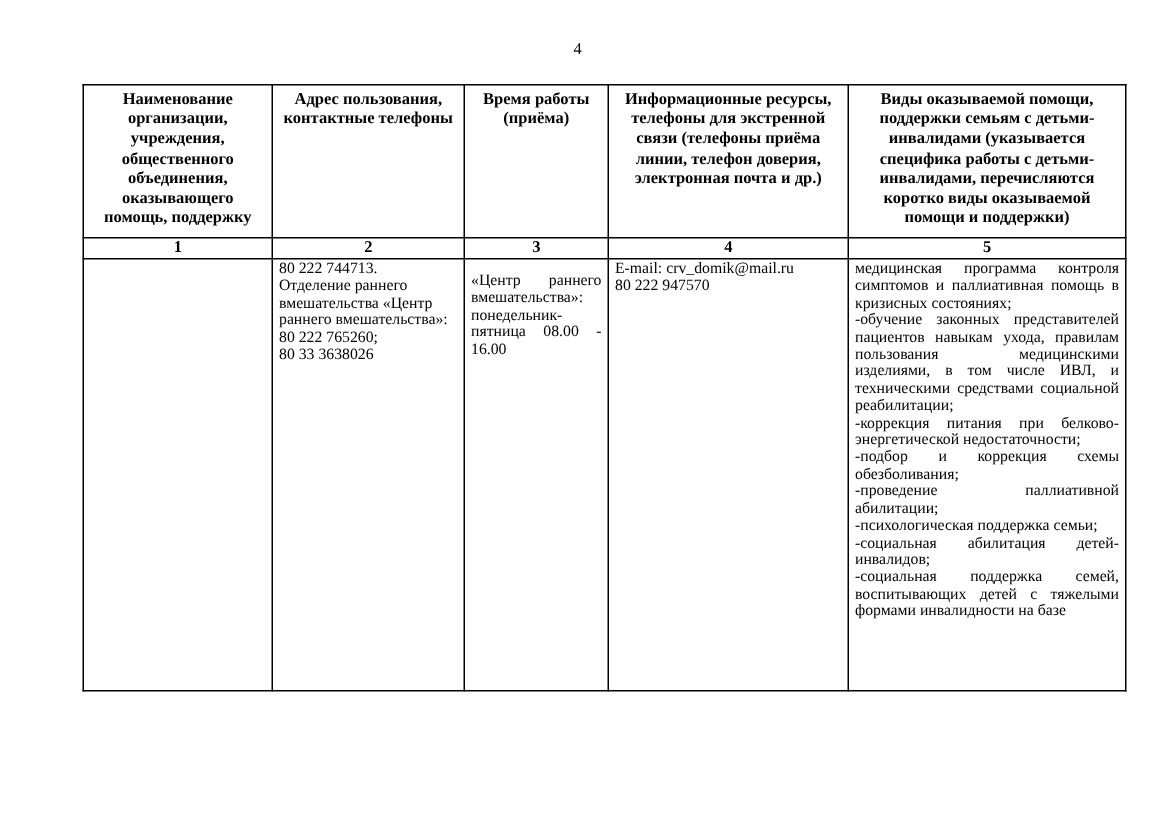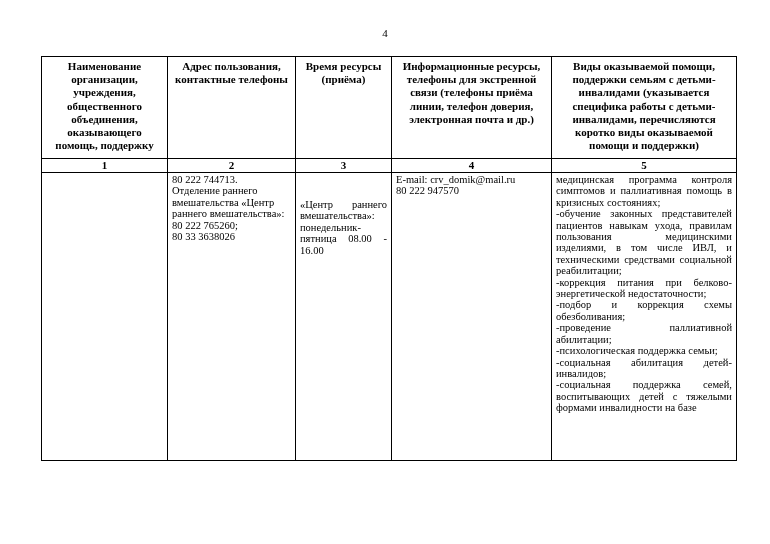--- a/index.html
+++ b/index.html
@@ -21,21 +21,21 @@
     top: 26px;
     left: 0;
     width: 770px;
     text-align: center;
     font-size: 11px;
     line-height: 14px;
   }
   table.doc-table {
     position: absolute;
     top: 56px;
-    left: 41px;
+    left: 55px;
     width: 695px;
     border-collapse: collapse;
     table-layout: fixed;
   }
   .doc-table col.c1 { width: 126px; }
   .doc-table col.c2 { width: 128px; }
   .doc-table col.c3 { width: 96px; }
   .doc-table col.c4 { width: 160px; }
   .doc-table col.c5 { width: 185px; }
   .doc-table th, .doc-table td {
@@ -59,21 +59,21 @@
     padding: 0;
     height: 13px;
   }
   .doc-table tr.body-row { height: 288px; }
   .doc-table td {
     font-size: 10.5px;
     line-height: 11.4px;
     padding: 1px 4px 0 4px;
   }
   td.cell-address { text-align: left; white-space: pre-line; margin-left: 17px; }
-  td.cell-hours { text-align: justify; padding-top: 26px; }
+  td.cell-hours { text-align: justify; padding-top: 9px; }
   td.cell-contacts { text-align: left; }
   td.cell-services { text-align: justify; white-space: pre-line; }
   .email-link {
     color: #000000;
     cursor: pointer;
   }
 </style>
 </head>
 <body>
 
@@ -86,21 +86,21 @@
       <col class="c1">
         <col class="c2">
         <col class="c3">
         <col class="c4">
         <col class="c5">
     </colgroup>
     <thead>
       <tr>
         <th class="hdr">Наименование организации, учреждения, общественного объединения, оказывающего помощь, поддержку</th>
         <th class="hdr">Адрес пользования, контактные телефоны</th>
-        <th class="hdr">Время ресурсы (приёма)</th>
+        <th class="hdr">Время работы (приёма)</th>
         <th class="hdr">Информационные ресурсы, телефоны для экстренной связи (телефоны приёма линии, телефон доверия, электронная почта и др.)</th>
         <th class="hdr">Виды оказываемой помощи, поддержки семьям с детьми-инвалидами (указывается специфика работы с детьми-инвалидами, перечисляются коротко виды оказываемой помощи и поддержки)</th>
       </tr>
       <tr>
         <th class="num">1</th>
         <th class="num">2</th>
         <th class="num">3</th>
         <th class="num">4</th>
         <th class="num">5</th>
       </tr>

